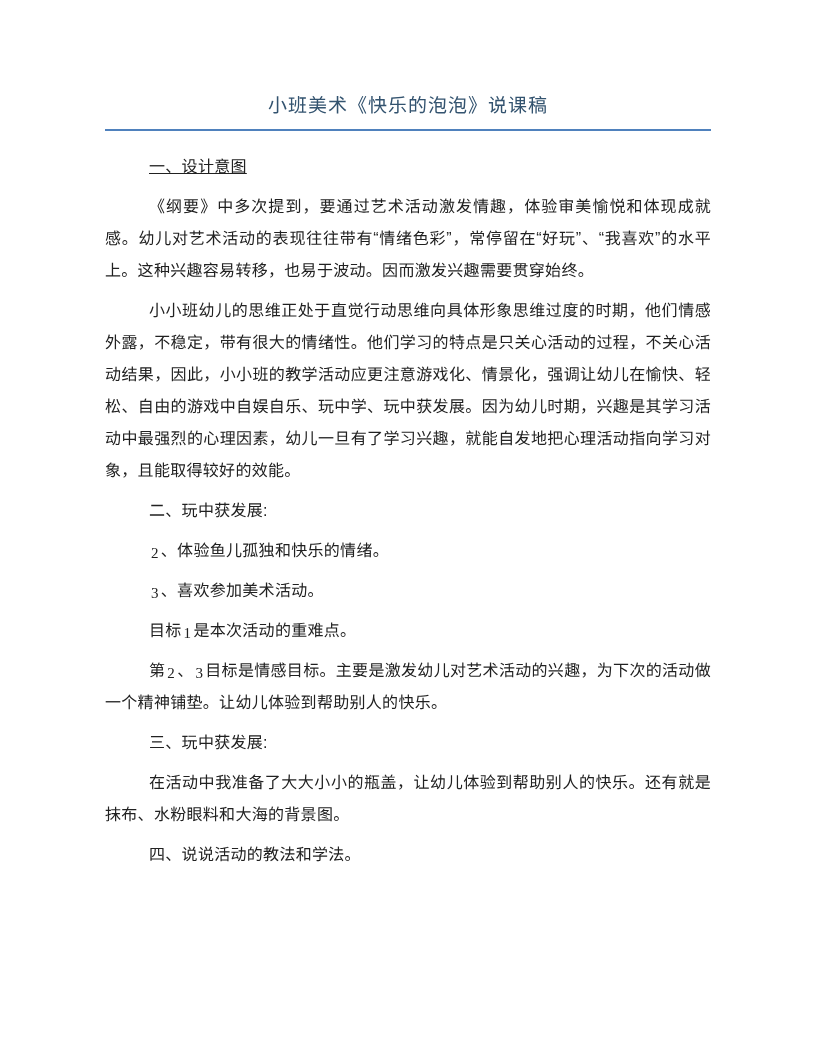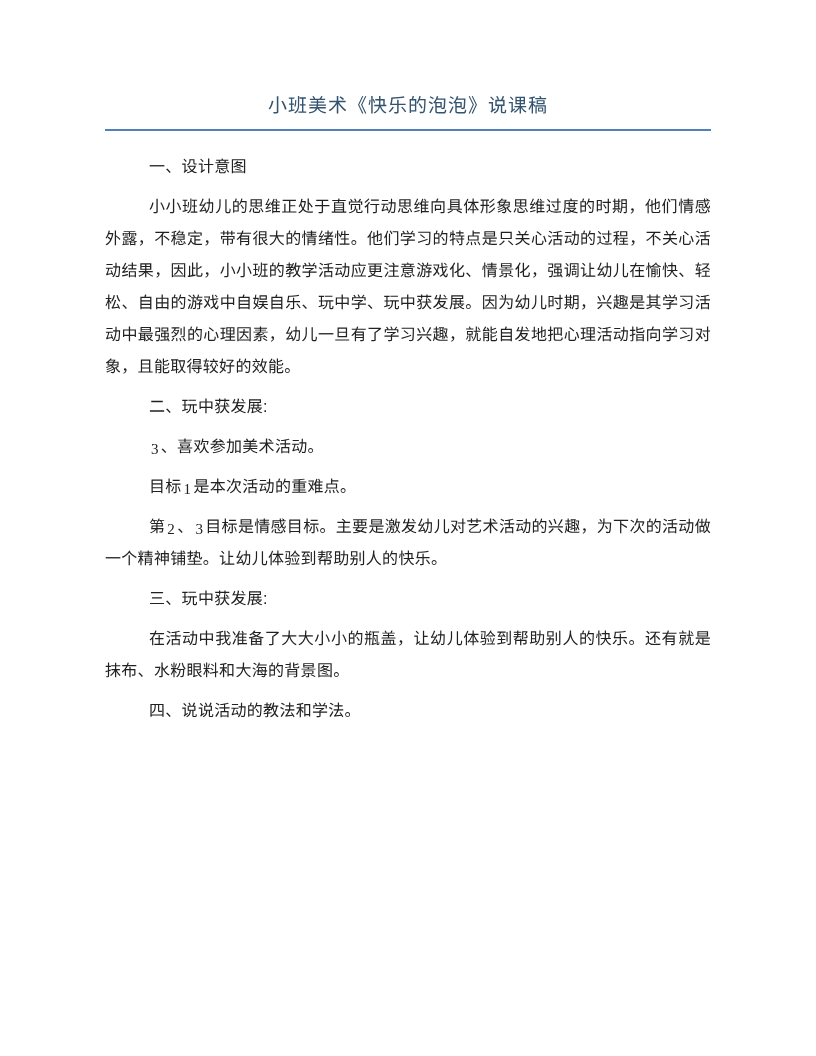--- a/index.html
+++ b/index.html
@@ -39,42 +39,45 @@
     margin: 8px 0 0 0;
     font-size: 16px;
     line-height: 32px;
     color: #212121;
     text-align: justify;
     text-indent: 44px;
     letter-spacing: 0.3px;
   }
   .doc-body .para:first-child {
     margin-top: 14px;
+    text-decoration: underline;
   }
   
   .num {
     font-family: "Liberation Serif", serif;
     font-size: 15px;
     position: relative;
     top: 2px;
     margin: 0 2px;
   }
 </style>
 </head>
 <body>
 
 <div class="page">
 
   <h1 class="doc-title">小班美术《快乐的泡泡》说课稿</h1>
 
   <div class="doc-body">
 
     <p class="para">一、设计意图</p>
+    <p class="para">《纲要》中多次提到，要通过艺术活动激发情趣，体验审美愉悦和体现成就感。幼儿对艺术活动的表现往往带有“情绪色彩”，常停留在“好玩”、“我喜欢”的水平上。这种兴趣容易转移，也易于波动。因而激发兴趣需要贯穿始终。</p>
     <p class="para">小小班幼儿的思维正处于直觉行动思维向具体形象思维过度的时期，他们情感外露，不稳定，带有很大的情绪性。他们学习的特点是只关心活动的过程，不关心活动结果，因此，小小班的教学活动应更注意游戏化、情景化，强调让幼儿在愉快、轻松、自由的游戏中自娱自乐、玩中学、玩中获发展。因为幼儿时期，兴趣是其学习活动中最强烈的心理因素，幼儿一旦有了学习兴趣，就能自发地把心理活动指向学习对象，且能取得较好的效能。</p>
     <p class="para">二、玩中获发展:</p>
+    <p class="para"><span class="num">2</span>、体验鱼儿孤独和快乐的情绪。</p>
     <p class="para"><span class="num">3</span>、喜欢参加美术活动。</p>
     <p class="para">目标<span class="num">1</span>是本次活动的重难点。</p>
     <p class="para">第<span class="num">2</span>、<span class="num">3</span>目标是情感目标。主要是激发幼儿对艺术活动的兴趣，为下次的活动做一个精神铺垫。让幼儿体验到帮助别人的快乐。</p>
     <p class="para">三、玩中获发展:</p>
     <p class="para">在活动中我准备了大大小小的瓶盖，让幼儿体验到帮助别人的快乐。还有就是抹布、水粉眼料和大海的背景图。</p>
     <p class="para">四、说说活动的教法和学法。</p>
 
   </div>
 </div>
 

